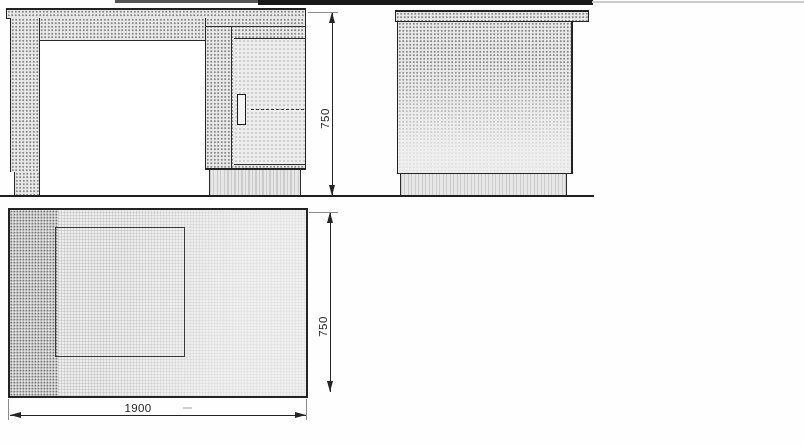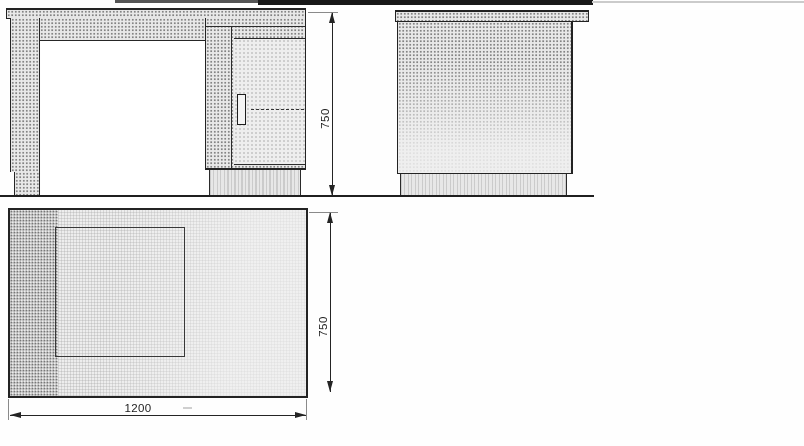--- a/index.html
+++ b/index.html
@@ -118,18 +118,18 @@
       <div class="arr down" style="left:27.2px;top:181px;"></div>
       <div class="abs dim-label rot" style="left:8px;top:120px;width:30px;height:13px;">750</div>
     </div>
 
     <div class="abs" style="left:0;top:198px;width:340px;height:40px;">
       <div class="abs extline" style="left:8px;top:1px;width:1.2px;height:21px;"></div>
       <div class="abs extline" style="left:305.5px;top:1px;width:1.2px;height:21px;"></div>
       <div class="abs dimline-h" style="left:10px;top:16.5px;width:296px;"></div>
       <div class="arr left" style="left:10px;top:13.7px;"></div>
       <div class="arr right" style="left:295px;top:13.7px;"></div>
-      <div class="abs dim-label" style="left:110px;top:3.5px;width:56px;height:13px;">1200</div>
+      <div class="abs dim-label" style="left:110px;top:3.5px;width:56px;height:13px;">1900</div>
       <div class="abs" style="left:183px;top:9px;width:9px;height:2px;background:#cfcfcf;"></div>
     </div>
   </div>
 
 </div>
 
 </body></html>

